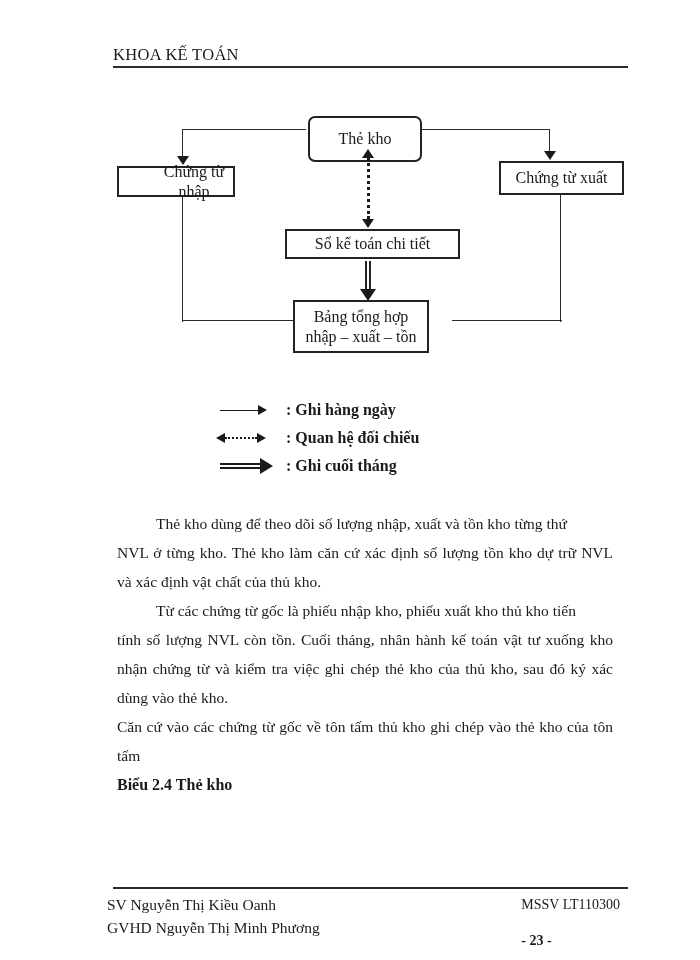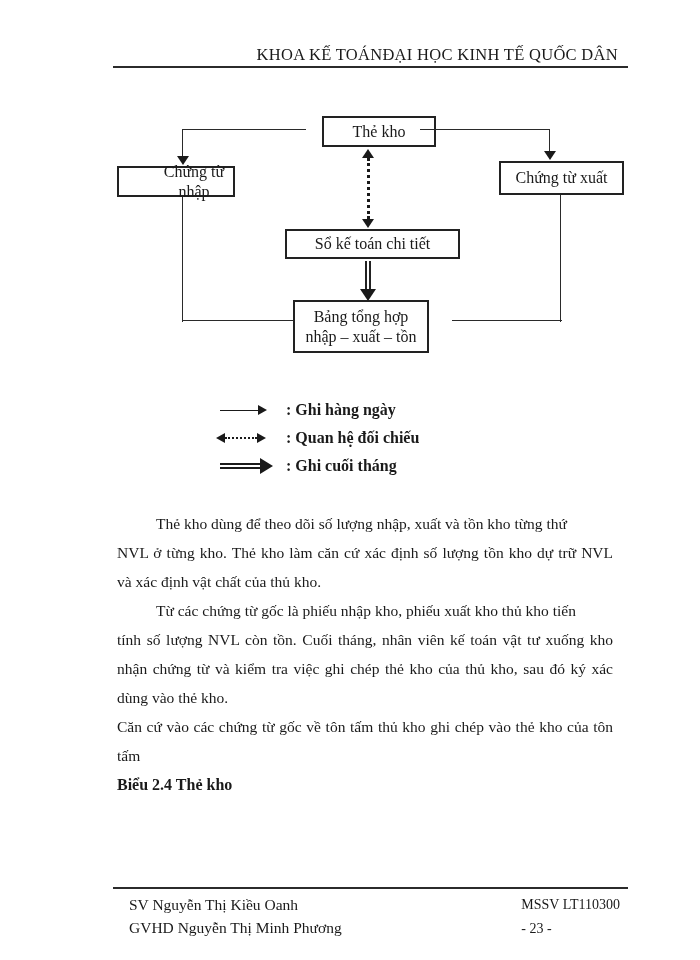--- a/index.html
+++ b/index.html
@@ -4,21 +4,21 @@
 <style>
   html,body{margin:0;padding:0;background:#888;}
   .page{
     position:relative;width:700px;height:960px;background:#fff;
     font-family:"Liberation Serif","DejaVu Serif",serif;color:#1a1a1a;
     margin:0 auto;overflow:hidden;
   }
   
   .hdr{
     position:absolute;left:113px;top:45px;width:515px;height:21px;
-    border-bottom:2px solid #2b2b2b;display:flex;justify-content:flex-end;
+    border-bottom:2px solid #2b2b2b;display:flex;justify-content:flex-start;
     font-size:16.5px;letter-spacing:.3px;
   }
   .hdr .r{padding-right:10px;}
   
   .box{
     position:absolute;border:2px solid #222;background:#fff;
     display:flex;align-items:center;justify-content:center;
     font-size:16px;text-align:center;box-sizing:border-box;line-height:1.25;
   }
   .hline{position:absolute;height:0;border-top:1.5px solid #2a2a2a;}
@@ -41,37 +41,36 @@
   .tl-sm{width:0;height:0;border-top:5px solid transparent;border-bottom:5px solid transparent;border-right:9px solid #1a1a1a;}
   .tr-big{width:0;height:0;border-top:8px solid transparent;border-bottom:8px solid transparent;border-left:13px solid #1a1a1a;}
   
   .bodytext{position:absolute;left:117px;top:509px;width:496px;font-size:15.5px;}
   .ln{height:29px;line-height:29px;white-space:nowrap;}
   .ln.j{text-align:justify;text-align-last:justify;}
   .ln.ind{padding-left:39px;}
   .ln.b{font-weight:bold;font-size:16px;}
   
   .frule{position:absolute;left:113px;top:887px;width:515px;height:0;border-top:2.5px solid #2b2b2b;}
-  .fl{position:absolute;left:129px;top:893px;font-size:15.5px;line-height:23px;}
+  .fl{position:absolute;left:107px;top:893px;font-size:15.5px;line-height:23px;}
   .fr{position:absolute;right:80px;top:893px;font-size:14px;line-height:24px;text-align:left;}
-  .fr .pg{font-weight:normal;}
+  .fr .pg{font-weight:bold;margin-top:12px;}
 </style>
 </head>
 <body>
 
 <div class="page">
 
   <div class="hdr">
     <span>KHOA KẾ TOÁN</span>
-    <span class="r">ĐẠI HỌC KINH TẾ QUỐC DÂN</span>
   </div>
 
   <div>
 
-    <div class="box" style="left:322px;top:116px;width:114px;height:31px;">
+    <div class="box" style="left:308px;top:116px;width:114px;height:46px;border-radius:7px;">
       <span>Thẻ kho</span>
     </div>
     <div class="box" style="left:117px;top:166px;width:118px;height:31px;padding-left:36px;">
       <span>Chứng từ nhập</span>
     </div>
     <div class="box" style="left:499px;top:161px;width:125px;height:34px;">
       <span>Chứng từ xuất</span>
     </div>
     <div class="box" style="left:285px;top:229px;width:175px;height:30px;">
       <span>Sổ kế toán chi tiết</span>
@@ -126,21 +125,21 @@
       </span>
       <span>: Ghi cuối tháng</span>
     </div>
   </div>
 
   <div class="bodytext">
     <div class="ln ind">Thẻ kho dùng để theo dõi số lượng nhập, xuất và tồn kho từng thứ</div>
     <div class="ln j">NVL ở từng kho. Thẻ kho làm căn cứ xác định số lượng tồn kho dự trữ NVL</div>
     <div class="ln">và xác định vật chất của thủ kho.</div>
     <div class="ln ind">Từ các chứng từ gốc là phiếu nhập kho, phiếu xuất kho thủ kho tiến</div>
-    <div class="ln j">tính số lượng NVL còn tồn. Cuối tháng, nhân viên kế toán vật tư xuống kho</div>
+    <div class="ln j">tính số lượng NVL còn tồn. Cuối tháng, nhân hành kế toán vật tư xuống kho</div>
     <div class="ln j">nhận chứng từ và kiểm tra việc ghi chép thẻ kho của thủ kho, sau đó ký xác</div>
     <div class="ln">dùng vào thẻ kho.</div>
     <div class="ln j">Căn cứ vào các chứng từ gốc về tôn tấm thủ kho ghi chép vào thẻ kho của tôn</div>
     <div class="ln">tấm</div>
     <div class="ln b">Biểu 2.4 Thẻ kho</div>
   </div>
 
   <div class="frule"></div>
   <div class="fl">
     <div>SV Nguyễn Thị Kiều Oanh</div>

